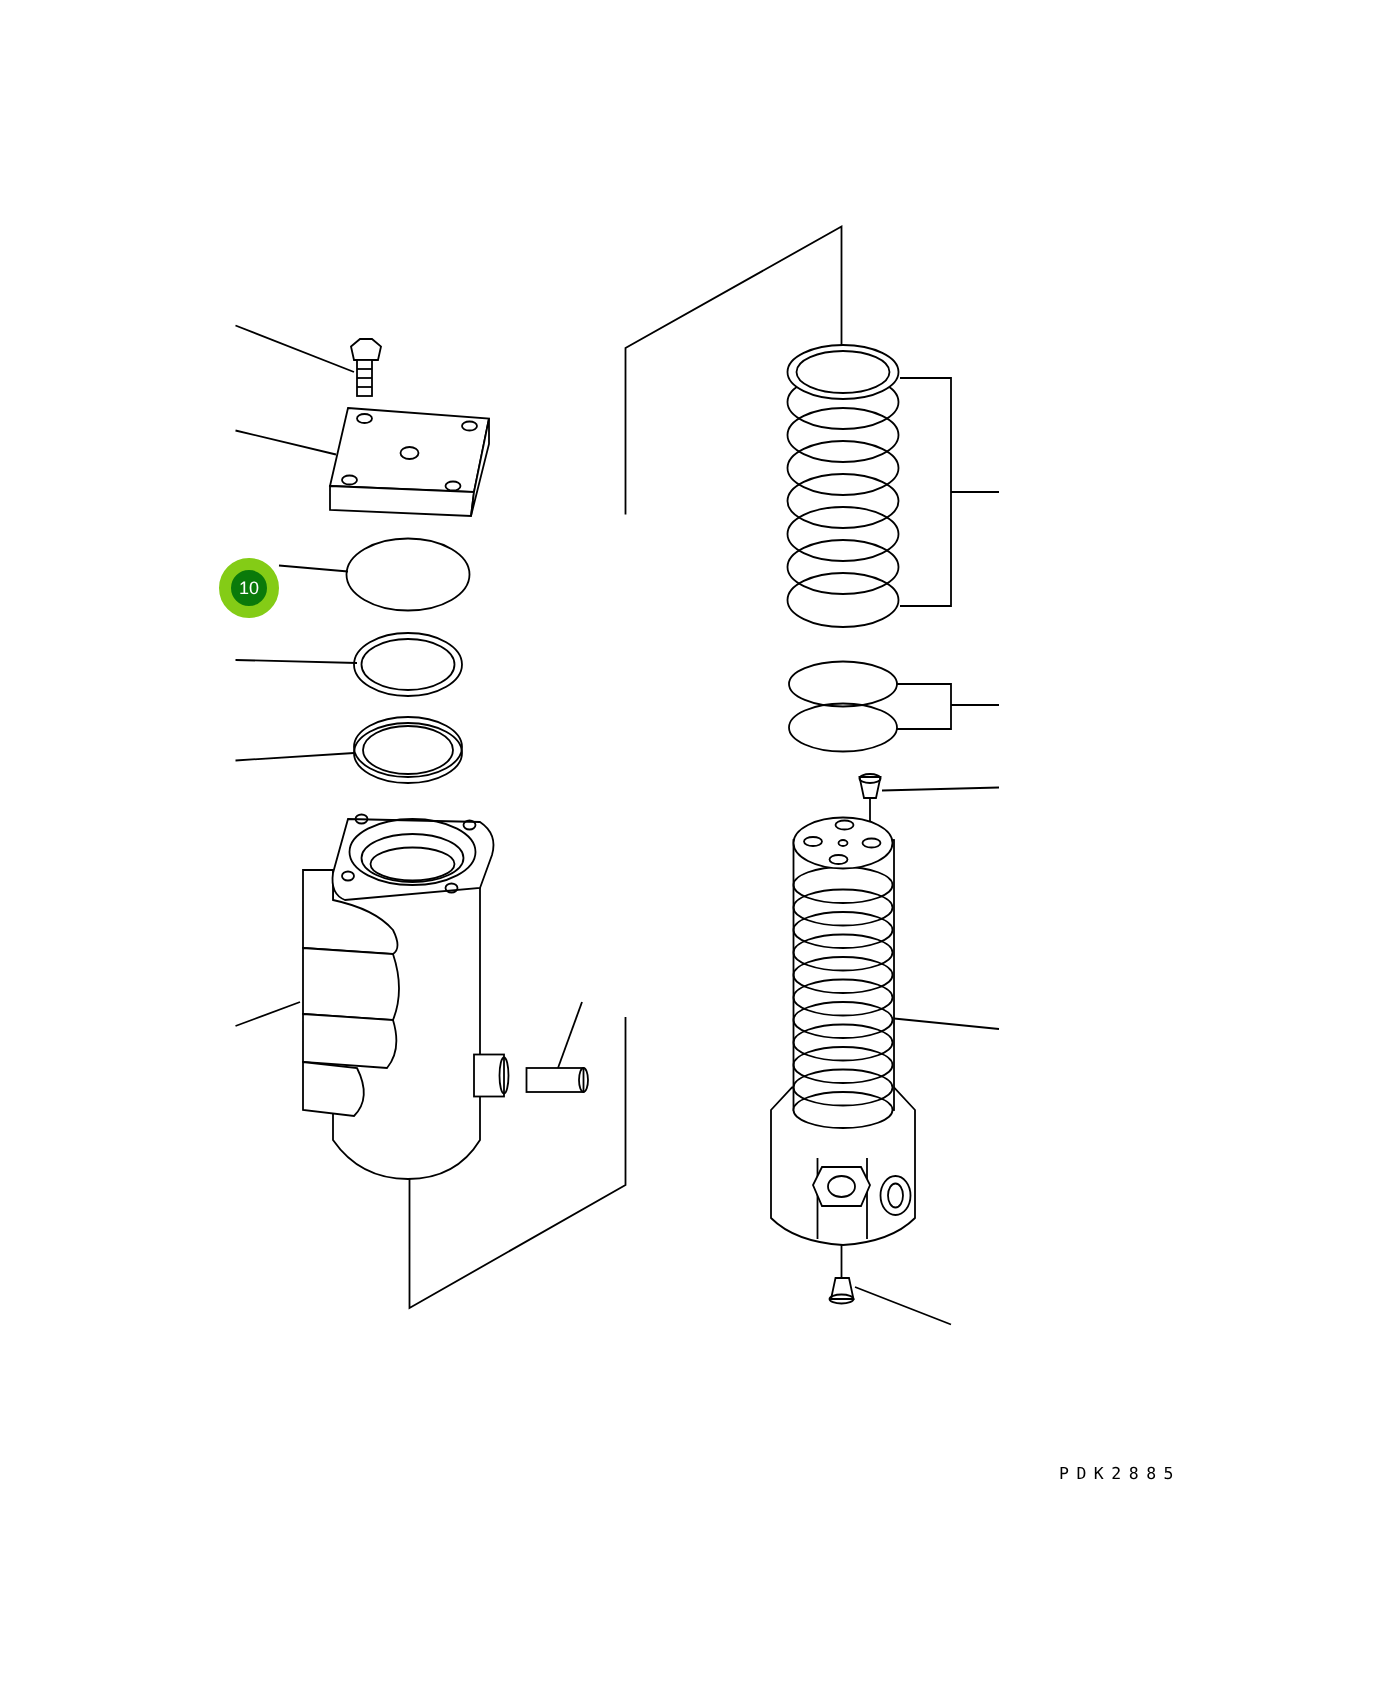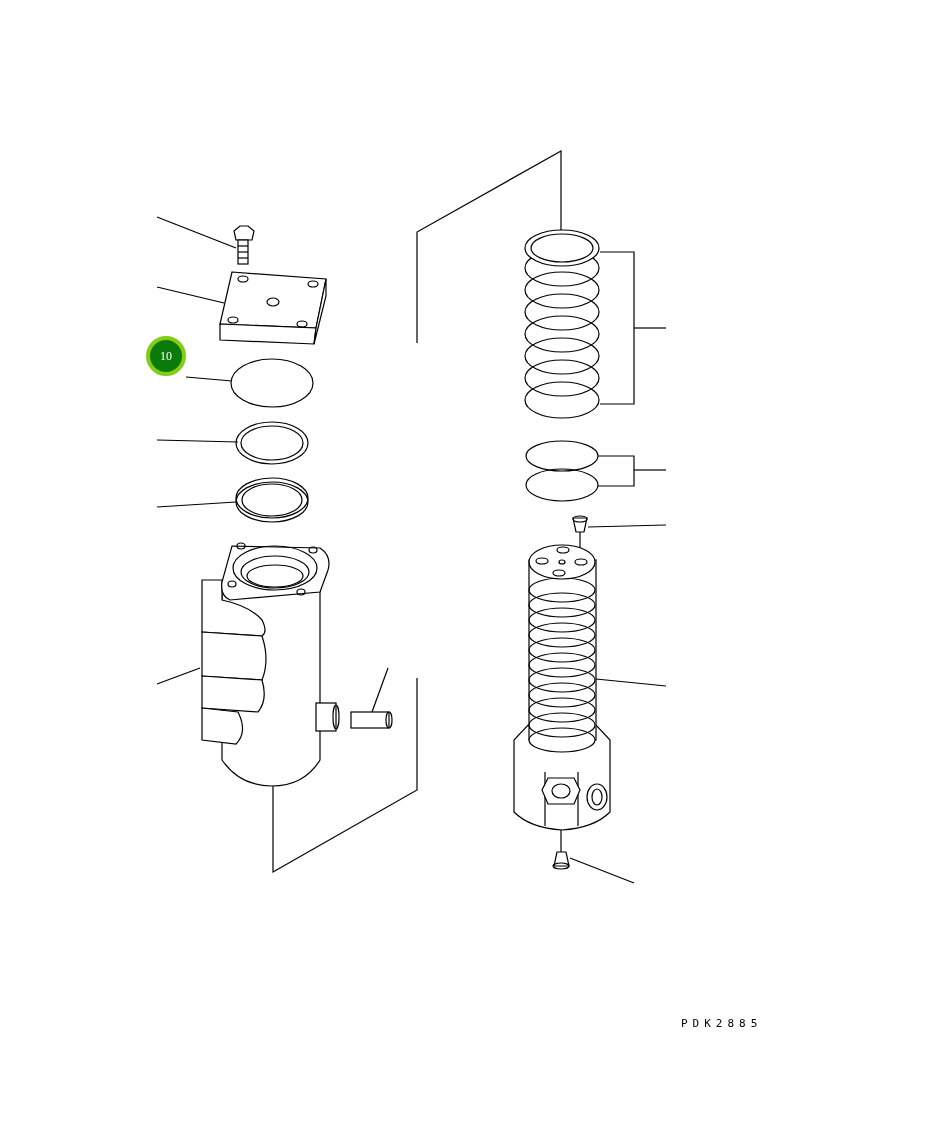--- a/index.html
+++ b/index.html
@@ -1,23 +1,23 @@
 <!DOCTYPE html>
 <html><head>
 <meta charset="utf-8">
 <style>
   html,body{margin:0;padding:0;background:#fff;}
   #stage{position:relative;width:925px;height:1137px;background:#fff;overflow:hidden;}
   svg{position:absolute;left:0;top:0;}
   .ln{stroke:#000;stroke-width:1.2;fill:none;}
   .lf{stroke:#000;stroke-width:1.2;fill:#fff;}
-  .callout{position:absolute;left:146px;top:336px;width:40px;height:40px;border-radius:50%;
-    background:#0a7a0a;border:4px solid #84cc16;box-sizing:border-box;color:#fff;
-    font-family:Liberation Serif, serif;font-size:12px;display:flex;align-items:center;justify-content:center;cursor:pointer;}
-  .code{position:absolute;left:681px;top:976px;font-family:"DejaVu Sans Mono",monospace;font-size:11px;letter-spacing:5px;color:#000;margin-top:41px;}
+  .callout{position:absolute;left:146px;top:372px;width:40px;height:40px;border-radius:50%;
+    background:#0a7a0a;border:8px solid #84cc16;box-sizing:border-box;color:#fff;
+    font-family:Liberation Sans, sans-serif;font-size:12px;display:flex;align-items:center;justify-content:center;cursor:pointer;}
+  .code{position:absolute;left:706px;top:976px;font-family:"DejaVu Sans Mono",monospace;font-size:11px;letter-spacing:5px;color:#000;}
 </style>
 </head>
 <body>
 
 <div id="stage">
 <svg width="925" height="1137" viewBox="0 0 925 1137">
 
   <g>
     <line class="ln" x1="157" y1="217" x2="236" y2="248"></line>
     <line class="ln" x1="157" y1="287" x2="224" y2="303"></line>

